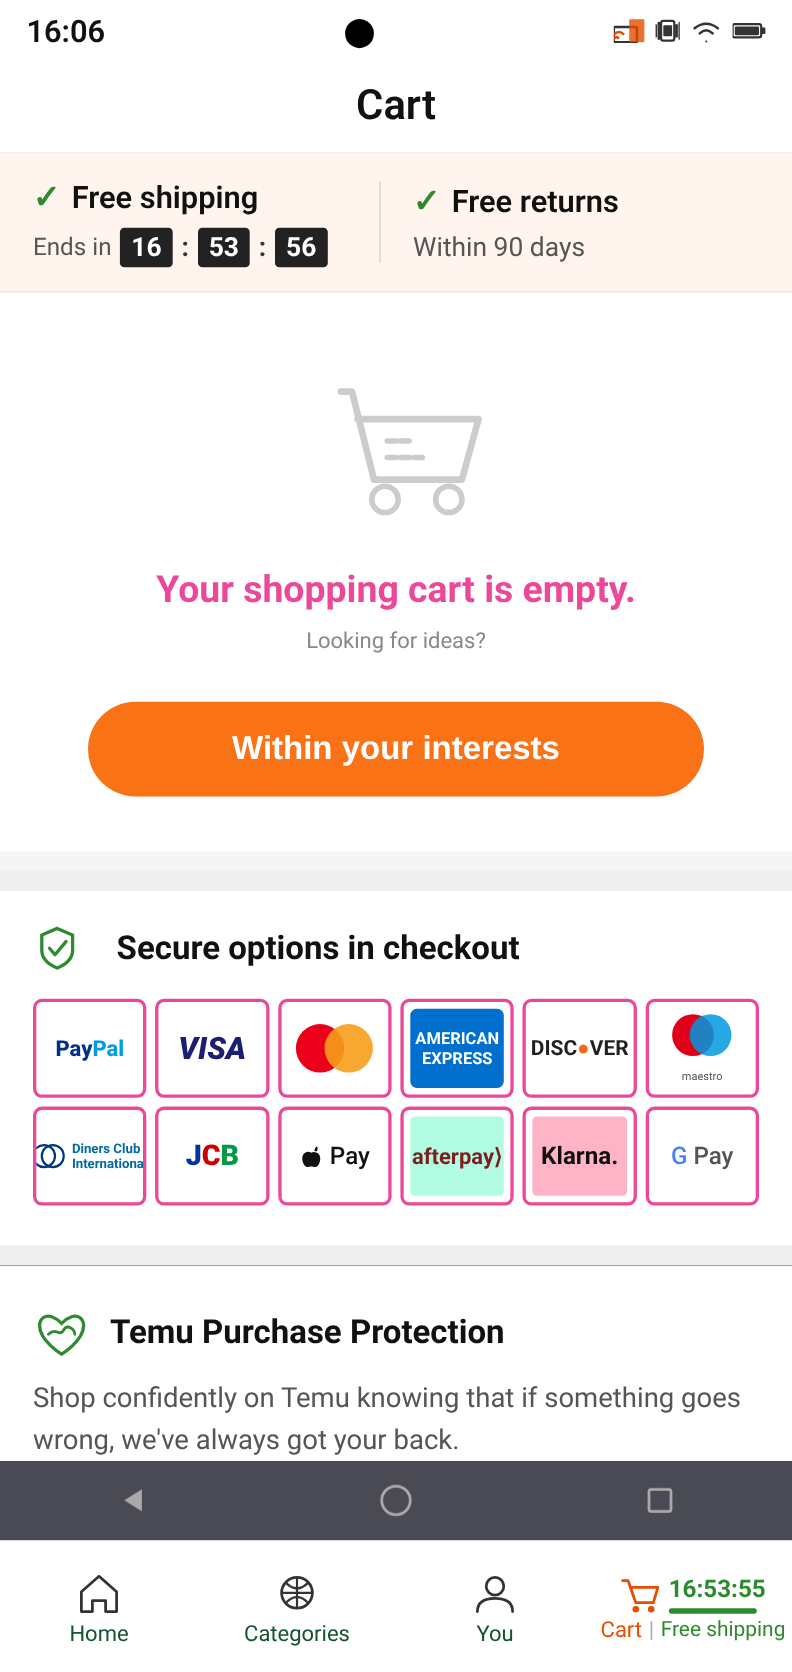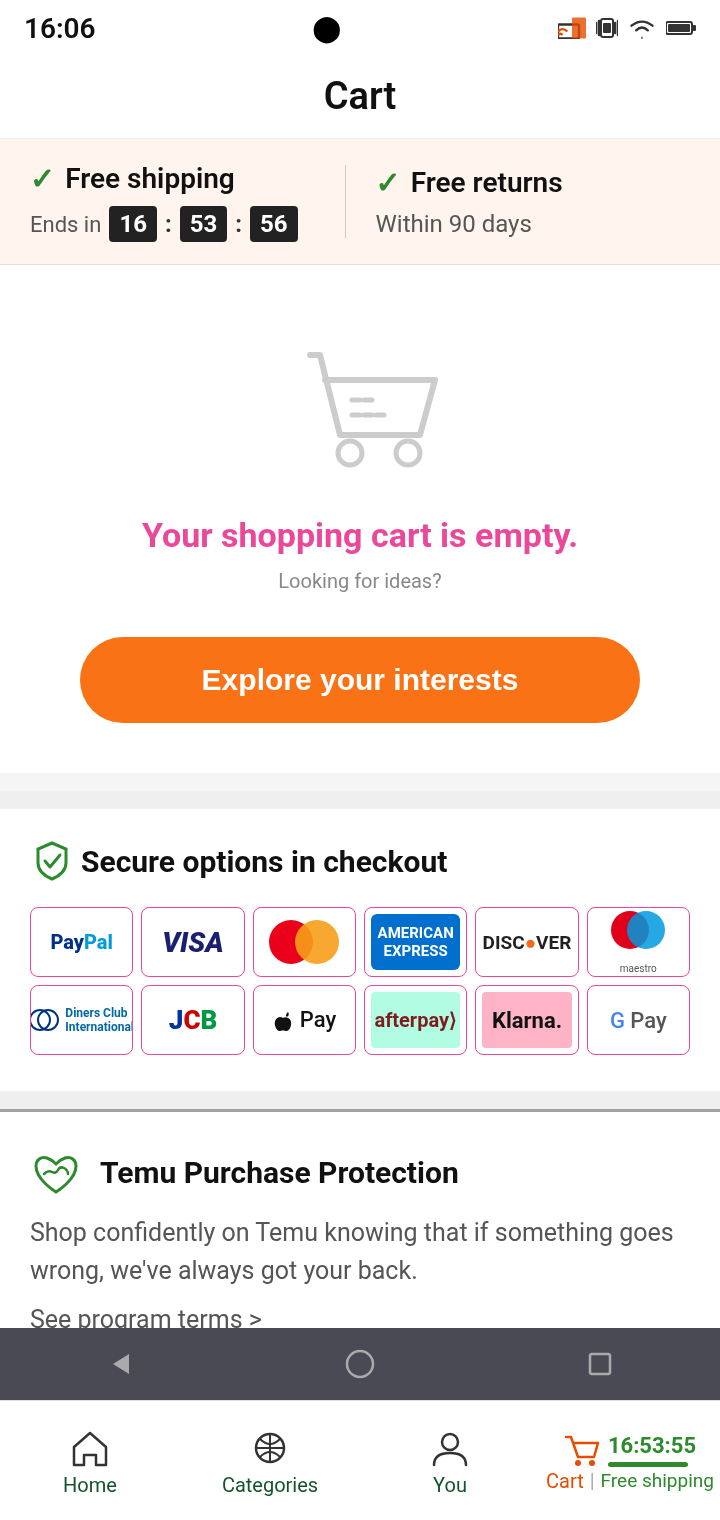--- a/index.html
+++ b/index.html
@@ -146,39 +146,39 @@
 
     
     .secure-section {
       background: white;
       padding: 30px 30px 36px;
       margin-bottom: 0;
     }
     .secure-title {
       display: flex;
       align-items: center;
-      gap: 7px;
+      gap: 32px;
       font-size: 30px;
       font-weight: 700;
       color: #111;
       margin-bottom: 24px;
     }
     .shield-icon {
       width: 44px;
       height: 44px;
     }
     .payment-grid {
       display: grid;
       grid-template-columns: repeat(6, 1fr);
       gap: 8px;
     }
     .payment-card {
-      border: 1px solid #ec4899;
+      border: 3px solid #ec4899;
       border-radius: 8px;
-      height: 70px;
+      height: 90px;
       display: flex;
       align-items: center;
       justify-content: center;
       background: white;
       overflow: hidden;
       padding: 6px;
     }
     .payment-card .card-text {
       font-size: 18px;
       font-weight: 700;
@@ -199,21 +199,21 @@
     .afterpay-bg { background: #b2fce4; width: 100%; height: 100%; border-radius: 4px; display: flex; align-items: center; justify-content: center; }
     .afterpay-text { font-size: 20px; font-weight: 700; color: #7f1d1d; }
     
     .klarna-bg { background: #ffb3c7; width: 100%; height: 100%; border-radius: 4px; display: flex; align-items: center; justify-content: center; }
     .klarna-text { font-size: 22px; font-weight: 700; color: #111; }
 
     
     .protection-section {
       background: white;
       padding: 34px 30px;
-      border-top: 3px solid #a3a3a3;
+      border-top: 1px solid #a3a3a3;
       border-bottom: 1px solid #eee;
     }
     .protection-header {
       display: flex;
       align-items: center;
       gap: 18px;
       margin-bottom: 16px;
     }
     .protection-title {
       font-size: 30px;
@@ -473,21 +473,21 @@
 
       <line x1="82" y1="75" x2="105" y2="75" stroke="#ccc" stroke-width="5" stroke-dasharray="8 4" stroke-linecap="round"></line>
       <line x1="82" y1="90" x2="115" y2="90" stroke="#ccc" stroke-width="5" stroke-dasharray="8 4" stroke-linecap="round"></line>
 
       <circle cx="80" cy="128" r="12" fill="none" stroke="#ccc" stroke-width="5"></circle>
       <circle cx="138" cy="128" r="12" fill="none" stroke="#ccc" stroke-width="5"></circle>
     </svg>
 
     <div class="empty-title">Your shopping cart is empty.</div>
     <div class="empty-sub">Looking for ideas?</div>
-    <button class="explore-btn">Explore your interests</button>
+    <button class="explore-btn">Within your interests</button>
   </div>
 
   <div class="section-divider"></div>
 
   <div class="secure-section">
     <div class="secure-title">
 
       <svg class="shield-icon" viewBox="0 0 44 44" width="44" height="44">
         <path d="M22 4 L36 10 L36 24 Q36 34 22 40 Q8 34 8 24 L8 10 Z" fill="none" stroke="#2d8a2d" stroke-width="3"></path>
         <polyline points="15,22 20,28 30,16" fill="none" stroke="#2d8a2d" stroke-width="3" stroke-linecap="round" stroke-linejoin="round"></polyline>

